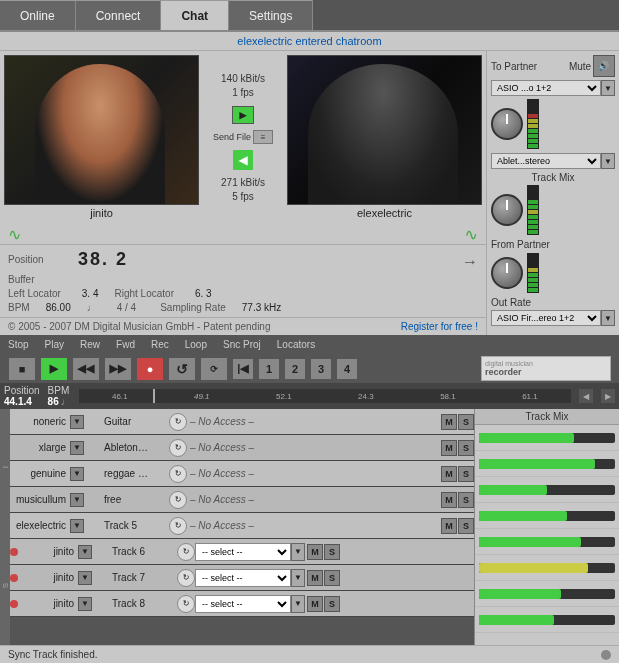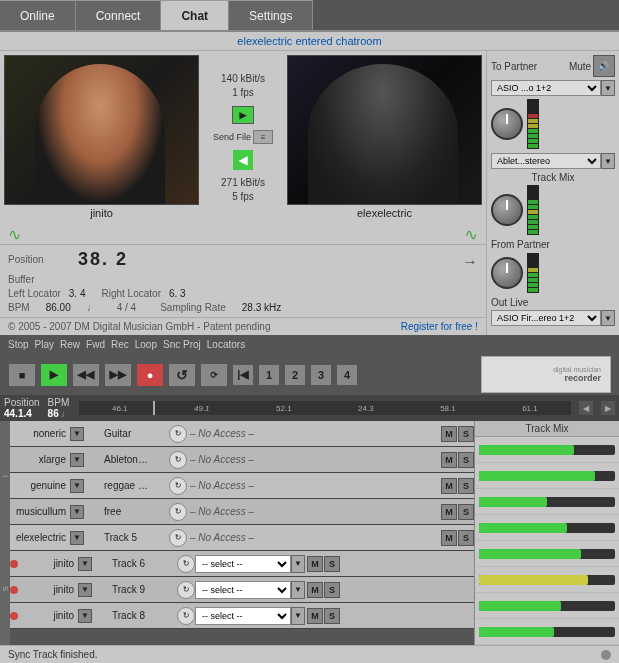--- a/index.html
+++ b/index.html
@@ -118,21 +118,21 @@
       width: 10px;
       height: 4px;
       background: #3a3;
     }
     .info-label {
       width: 70px;
       color: #555;
     }
     .locator-item {
       display: flex;
-      gap: 4px;
+      gap: 17px;
     }
     .bpm-row {
       display: flex;
       gap: 12px;
       font-size: 10px;
       align-items: center;
     }
 
     
     .copyright-bar {
@@ -147,21 +147,21 @@
     .register-link {
       color: #0055aa;
       cursor: pointer;
     }
 
     
     .transport-bar {
       background: #555;
       display: flex;
       align-items: center;
-      gap: 6px;
+      gap: 16px;
       padding: 4px 8px;
       flex-wrap: wrap;
     }
     .transport-group {
       display: flex;
       align-items: center;
       gap: 3px;
     }
     .transport-label {
       color: #ccc;
@@ -504,21 +504,21 @@
             <span style="font-size:10px; color:#555;">Right Locator</span>
             <span style="font-size:10px; color:#222; margin-left:4px;">6. 3</span>
           </div>
         </div>
         <div class="bpm-row">
           <span style="font-size:10px; color:#555;">BPM</span>
           <span style="font-size:10px; color:#222; margin-left:4px;">86.00</span>
           <span style="font-size:10px; color:#555; margin-left:4px;">♩</span>
           <span style="font-size:10px; color:#555; margin-left:8px;">4 / 4</span>
           <span style="font-size:10px; color:#555; margin-left:12px;">Sampling Rate</span>
-          <span style="font-size:10px; color:#222; margin-left:4px;">28.3 kHz</span>
+          <span style="font-size:10px; color:#222; margin-left:4px;">77.3 kHz</span>
         </div>
       </div>
 
       <div class="copyright-bar">
         <span>© 2005 - 2007 DM Digital Musician GmbH - Patent pending</span>
         <span class="register-link">Register for free !</span>
       </div>
     </div>
 
     <div style="width:145px; background:#c8c8c8; padding:4px; position:relative;">
@@ -575,21 +575,21 @@
         <div class="knob" style="width:32px; height:32px;"></div>
         <div style="display:flex; flex-direction:column-reverse; gap:1px; width:12px; height:40px; background:#222; padding:1px;">
           <div class="vu-bar" style="background:#3a3;"></div>
           <div class="vu-bar" style="background:#3a3;"></div>
           <div class="vu-bar" style="background:#3a3;"></div>
           <div class="vu-bar" style="background:#3a3;"></div>
           <div class="vu-bar" style="background:#aa3;"></div>
         </div>
       </div>
 
-      <div style="font-size:10px; color:#333; margin-bottom:2px;">Out Live</div>
+      <div style="font-size:10px; color:#333; margin-bottom:2px;">Out Rate</div>
       <div style="display:flex; align-items:center;">
         <select style="flex:1; font-size:9px; padding:1px; background:#ddd; border:1px solid #888; height:16px;">
           <option>ASIO Fir...ereo 1+2</option>
         </select>
         <div style="width:14px; height:16px; background:#aaa; border:1px solid #666; display:flex; align-items:center; justify-content:center; font-size:8px; cursor:pointer;">▼</div>
       </div>
     </div>
   </div>
 
   <div class="transport-bar">
@@ -626,21 +626,21 @@
     <button class="transport-btn">▶▶</button>
     <button class="transport-btn rec">●</button>
     <button class="transport-btn" style="font-size:14px;">↺</button>
     <button class="transport-btn" style="font-size:9px;">⟳</button>
     <button class="locator-btn">|◀</button>
     <button class="locator-btn">1</button>
     <button class="locator-btn">2</button>
     <button class="locator-btn">3</button>
     <button class="locator-btn">4</button>
 
-    <div style="margin-left:auto; width:130px; background:#ddd; border:1px solid #aaa; padding:9px; text-align:right;">
+    <div style="margin-left:auto; width:130px; background:#ddd; border:1px solid #aaa; padding:3px; text-align:left;">
       <div style="font-size:7px; color:#888;">
         <span>digital musician</span><br>
         <span style="font-size:9px; font-weight:bold; color:#555;">recorder</span>
       </div>
     </div>
   </div>
 
   <div class="position-bar">
     <div>
       <div class="pos-label">Position</div>
@@ -739,21 +739,21 @@
         <div class="track-m-btn">M</div>
         <div class="track-s-btn">S</div>
       </div>
 
       <div class="track-row" style="background:#b8b8b8;">
         <div style="display:flex; align-items:center; flex-shrink:0;">
           <div class="small-rec-dot"></div>
         </div>
         <div class="track-name">jinito</div>
         <div class="track-arrow">▼</div>
-        <div class="track-instrument">Track 9</div>
+        <div class="track-instrument">Track 7</div>
         <div class="track-icon" style="font-size:8px;">↻</div>
         <select class="track-select">
           <option>-- select --</option>
         </select>
         <div class="track-select-arrow">▼</div>
         <div class="track-m-btn">M</div>
         <div class="track-s-btn">S</div>
       </div>
 
       <div class="track-row" style="background:#bbb;">

